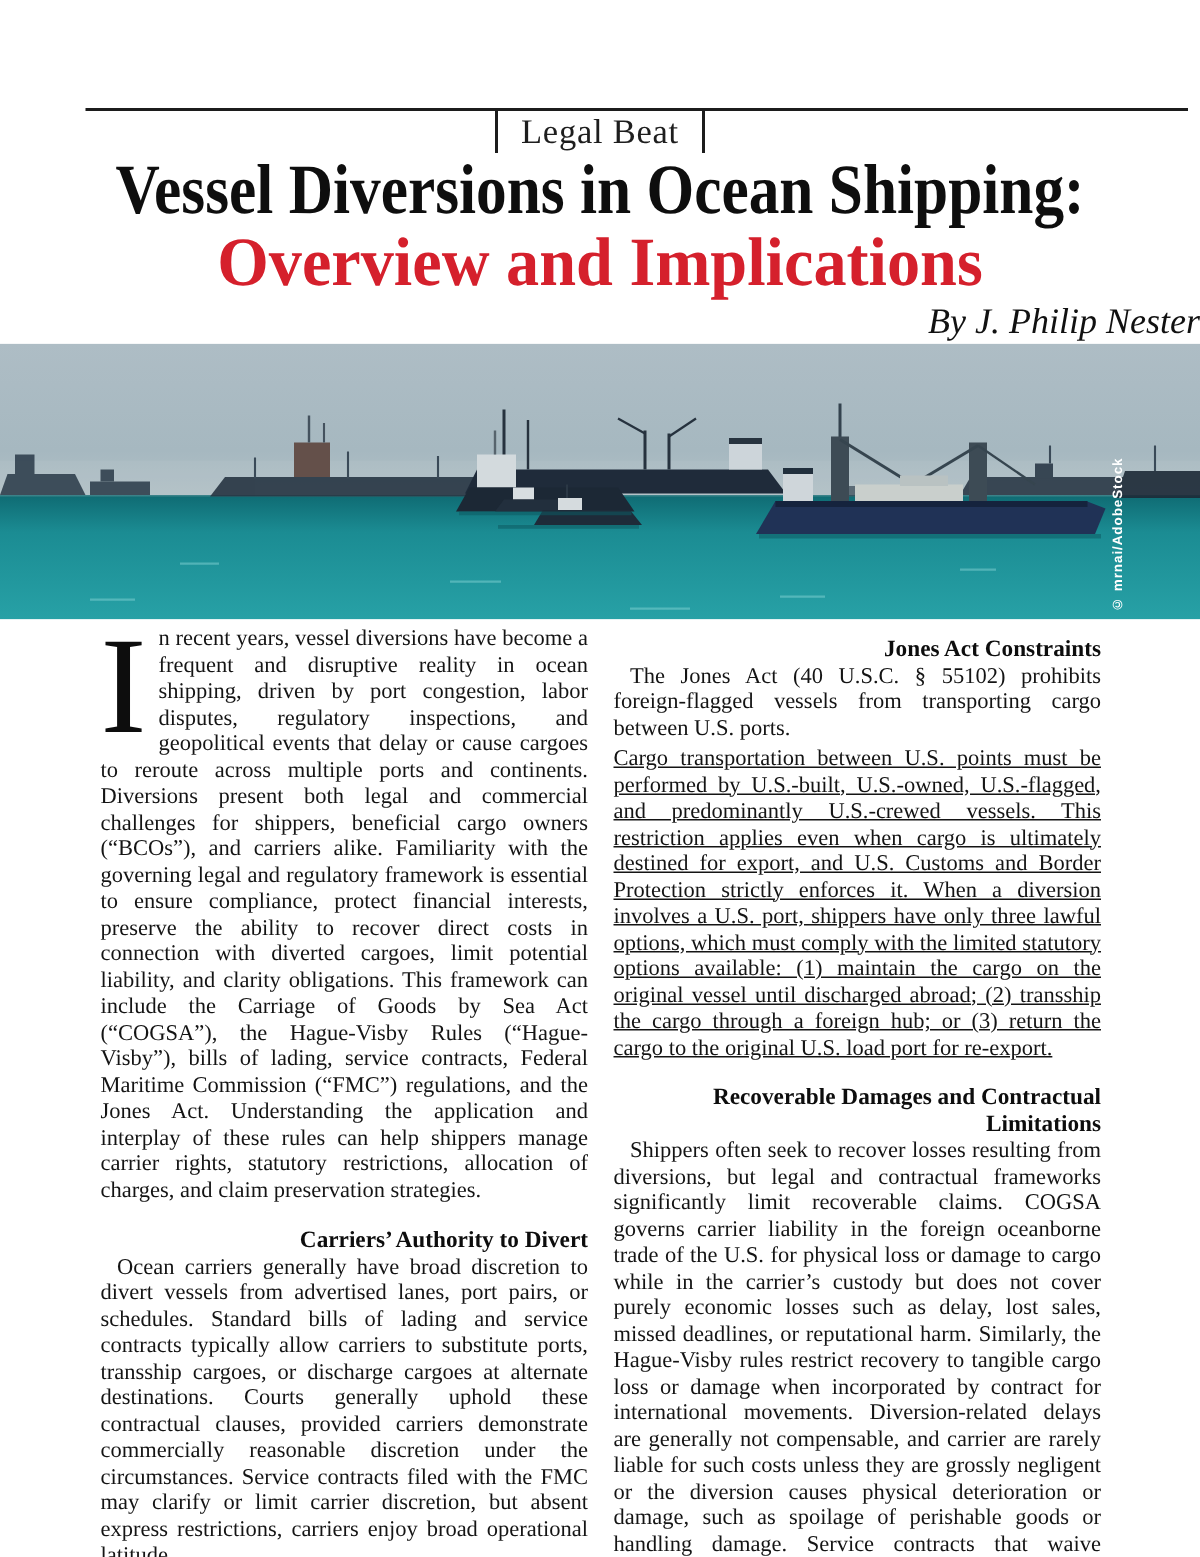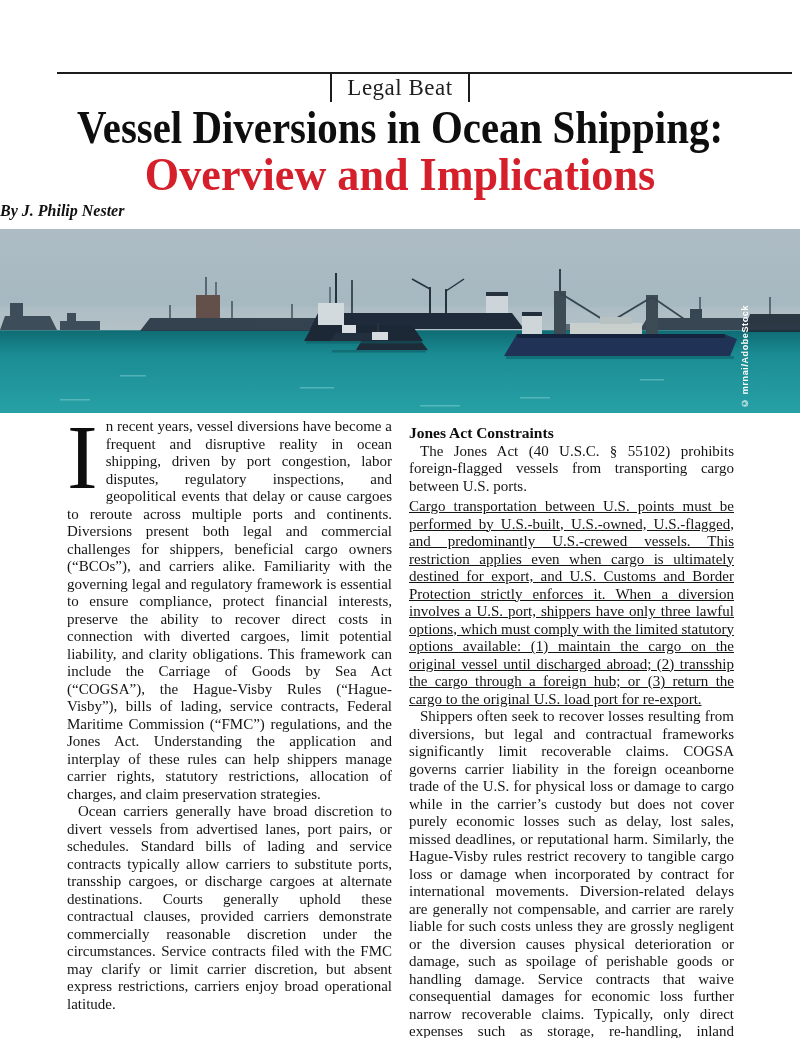--- a/index.html
+++ b/index.html
@@ -13,36 +13,36 @@
   .kicker .kbar{width:2px;height:29px;background:#1c1c1c;}
   .kicker .ktext{font-size:23px;line-height:29px;padding:0 15px;color:#1e1e1e;letter-spacing:.5px;}
 
   
   .headline1{position:absolute;top:103px;left:0;width:100%;margin:0;text-align:center;
              font-weight:bold;font-size:47px;line-height:1.05;color:#0e0e0e;
              transform:scaleX(0.87);transform-origin:50% 50%;letter-spacing:0;}
   .headline2{position:absolute;top:151px;left:0;width:100%;margin:0;text-align:center;
              font-weight:bold;font-size:46px;line-height:1.05;color:#d5202c;
              transform:scaleX(0.96);transform-origin:50% 50%;}
-  .byline{position:absolute;top:202px;left:0;width:100%;text-align:left;
-          font-weight:bold;font-style:italic;font-size:16px;color:#111;}
+  .byline{position:absolute;top:202px;left:0;width:100%;text-align:right;
+          font-weight:normal;font-style:italic;font-size:24px;color:#111;}
 
   
   .photo{position:absolute;top:229px;left:0;width:800px;height:184px;overflow:hidden;}
   .photo svg{display:block;}
   .credit{position:absolute;right:50px;bottom:5px;color:#ffffff;
           font-family:"Liberation Sans", sans-serif;font-weight:bold;font-size:9px;
           letter-spacing:.6px;writing-mode:vertical-rl;transform:rotate(180deg);
           white-space:nowrap;}
 
   
   .body{position:absolute;top:418px;left:67px;width:668px;display:flex;gap:17px;
         font-size:15px;line-height:17.5px;text-align:justify;color:#141414;}
   .col{width:325px;}
-  .col h3{font-size:15.5px;margin:15px 0 1px 0;text-align:left;color:#0d0d0d;}
+  .col h3{font-size:15.5px;margin:15px 0 1px 0;text-align:right;color:#0d0d0d;}
   .col h3.first-h{margin-top:6px;}
   .col p{margin:0;}
   .col p.ind{text-indent:11px;}
   .col p.np{margin-top:3px;text-decoration:underline;}
   .dropcap{float:left;font-size:92px;line-height:72px;height:68px;margin:3px 8px 0 0;
            color:#0d0d0d;}
 
   
   .footer{position:absolute;top:947px;left:67px;font-family:"Liberation Sans", sans-serif;
           font-size:14.5px;color:#262626;letter-spacing:.2px;}
@@ -161,25 +161,27 @@
         <rect x="60" y="170" width="30" height="1.5"></rect>
         <rect x="420" y="176" width="40" height="1.5"></rect>
       </g>
     </svg>
     <div class="credit">© mrnai/AdobeStock</div>
   </div>
 
   <div class="body">
     <div class="col">
       <p><span class="dropcap">I</span><span>n recent years, vessel diversions have become a frequent and disruptive reality in ocean shipping, driven by port congestion, labor disputes, regulatory inspections, and geopolitical events that delay or cause cargoes to reroute across multiple ports and continents. Diversions present both legal and commercial challenges for shippers, beneficial cargo owners (“BCOs”), and carriers alike. Familiarity with the governing legal and regulatory framework is essential to ensure compliance, protect financial interests, preserve the ability to recover direct costs in connection with diverted cargoes, limit potential liability, and clarity obligations. This framework can include the Carriage of Goods by Sea Act (“COGSA”), the Hague-Visby Rules (“Hague-Visby”), bills of lading, service contracts, Federal Maritime Commission (“FMC”) regulations, and the Jones Act. Understanding the application and interplay of these rules can help shippers manage carrier rights, statutory restrictions, allocation of charges, and claim preservation strategies.</span></p>
+      <h3>Carriers’ Authority to Divert</h3>
       <p class="ind">Ocean carriers generally have broad discretion to divert vessels from advertised lanes, port pairs, or schedules. Standard bills of lading and service contracts typically allow carriers to substitute ports, transship cargoes, or discharge cargoes at alternate destinations. Courts generally uphold these contractual clauses, provided carriers demonstrate commercially reasonable discretion under the circumstances. Service contracts filed with the FMC may clarify or limit carrier discretion, but absent express restrictions, carriers enjoy broad operational latitude.</p>
 
     </div>
     <div class="col">
       <h3 class="first-h">Jones Act Constraints</h3>
       <p class="ind">The Jones Act (40 U.S.C. § 55102) prohibits foreign-flagged vessels from transporting cargo between U.S. ports.</p>
       <p class="np">Cargo transportation between U.S. points must be performed by U.S.-built, U.S.-owned, U.S.-flagged, and predominantly U.S.-crewed vessels. This restriction applies even when cargo is ultimately destined for export, and U.S. Customs and Border Protection strictly enforces it. When a diversion involves a U.S. port, shippers have only three lawful options, which must comply with the limited statutory options available: (1) maintain the cargo on the original vessel until discharged abroad; (2) transship the cargo through a foreign hub; or (3) return the cargo to the original U.S. load port for re-export.</p>
+      <h3>Recoverable Damages and Contractual Limitations</h3>
       <p class="ind">Shippers often seek to recover losses resulting from diversions, but legal and contractual frameworks significantly limit recoverable claims. COGSA governs carrier liability in the foreign oceanborne trade of the U.S. for physical loss or damage to cargo while in the carrier’s custody but does not cover purely economic losses such as delay, lost sales, missed deadlines, or reputational harm. Similarly, the Hague-Visby rules restrict recovery to tangible cargo loss or damage when incorporated by contract for international movements. Diversion-related delays are generally not compensable, and carrier are rarely liable for such costs unless they are grossly negligent or the diversion causes physical deterioration or damage, such as spoilage of perishable goods or handling damage. Service contracts that waive consequential damages for economic loss further narrow recoverable claims. Typically, only direct expenses such as storage, re-handling, inland transportation, detention, demurrage, or re-booking fees are recoverable. These claims</p>
     </div>
   </div>
 
 
 </div>
 
 </body></html>

